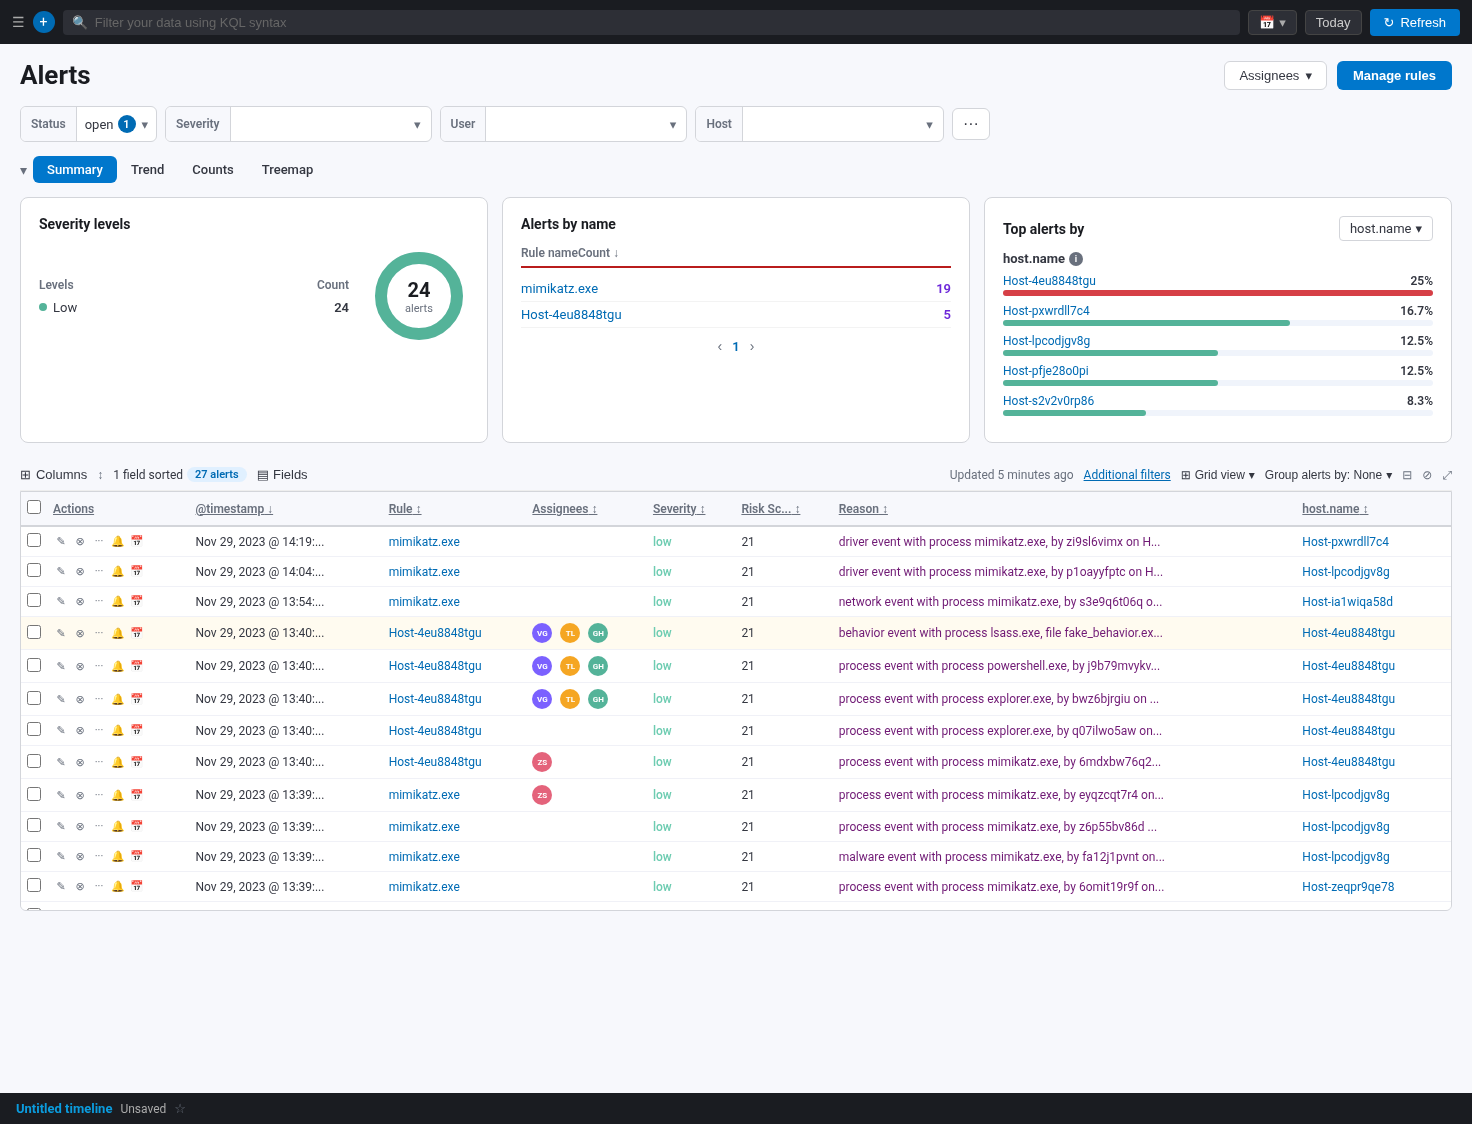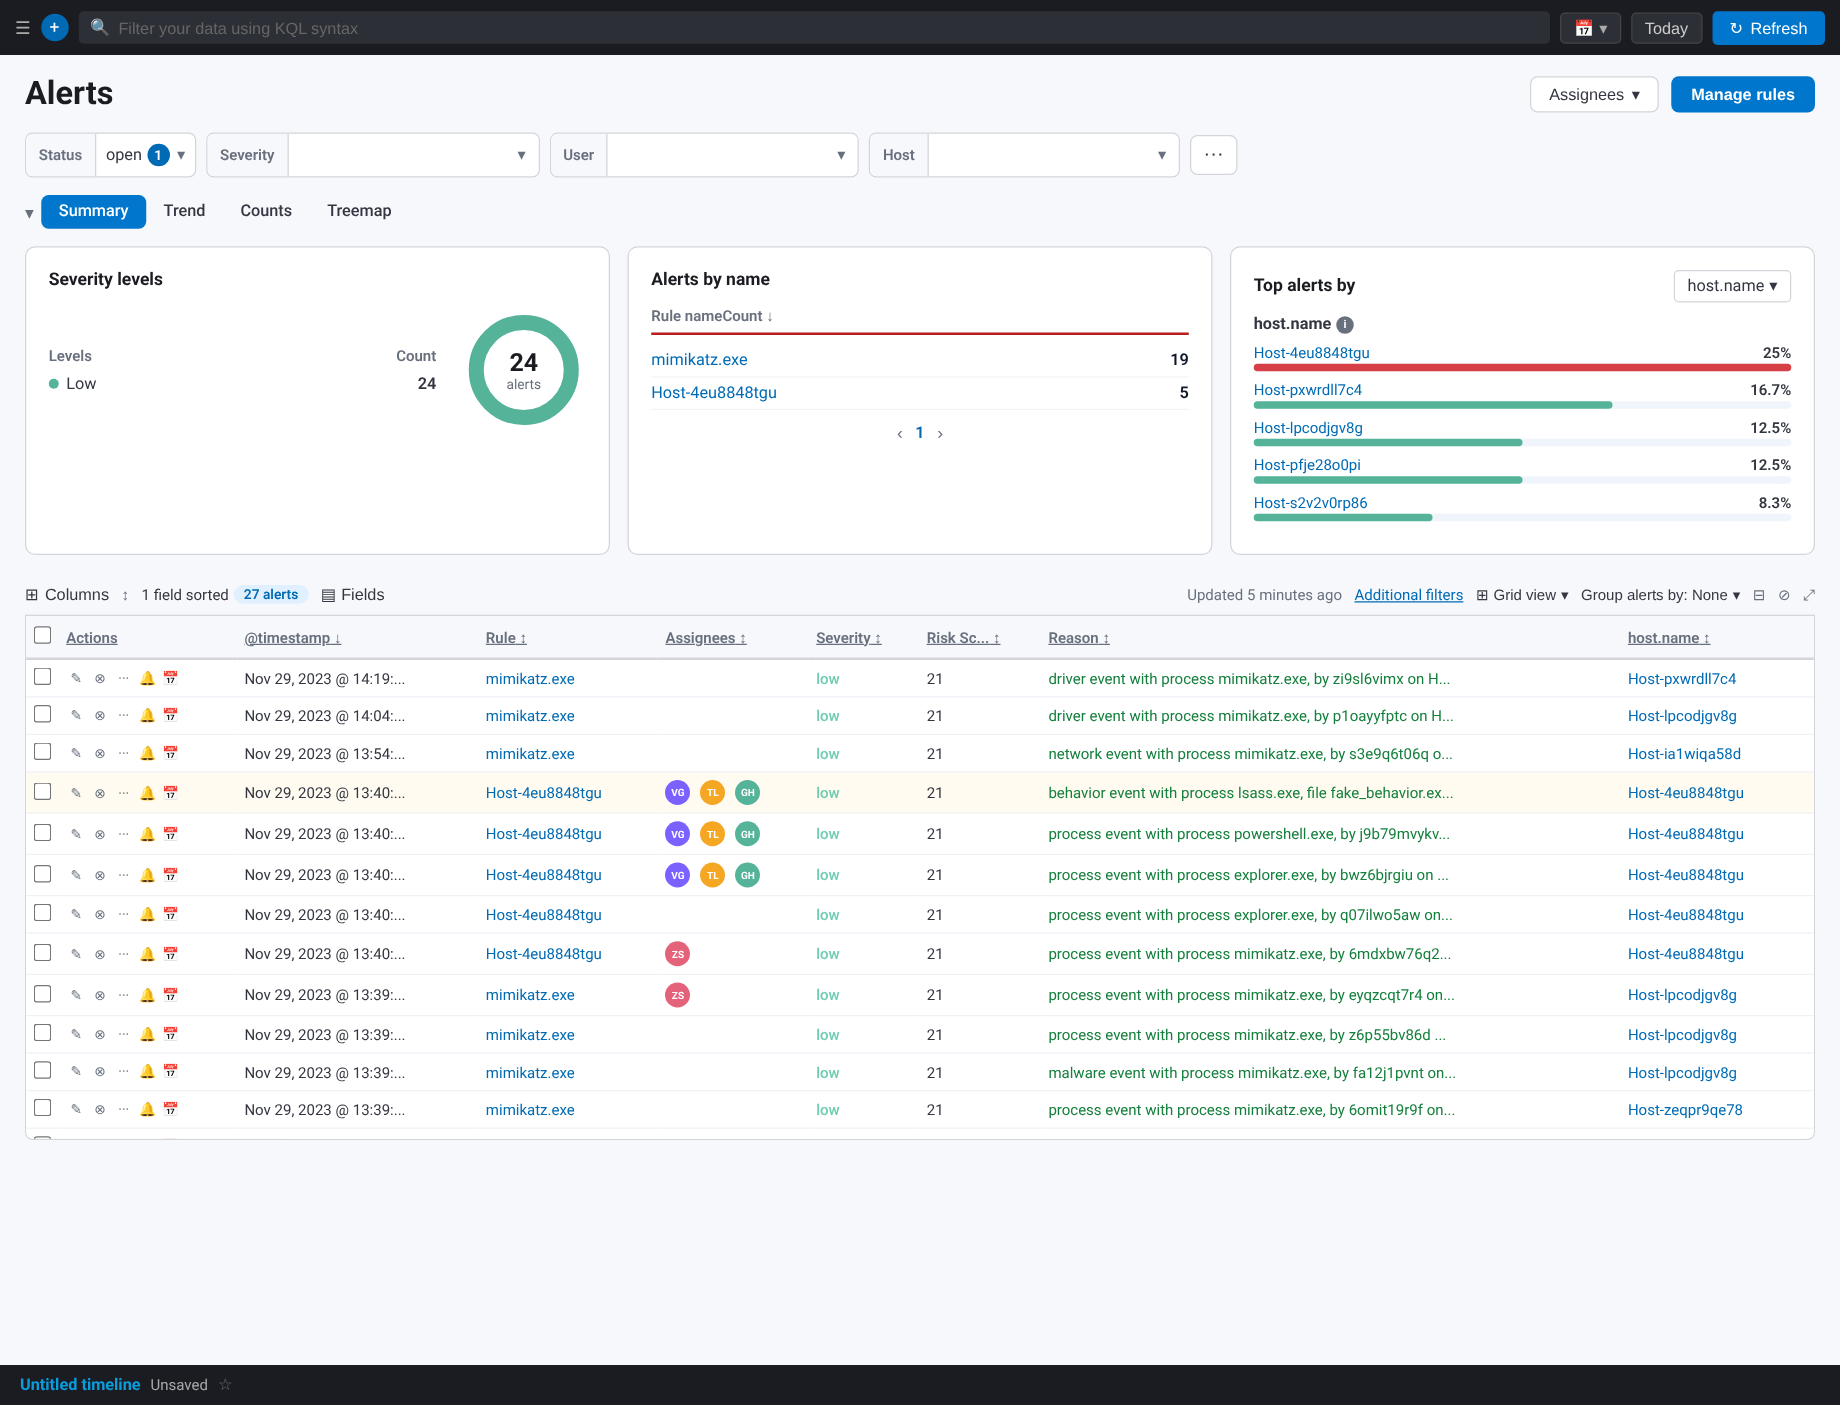--- a/index.html
+++ b/index.html
@@ -59,21 +59,21 @@
     .donut-wrap { position: relative; width: 100px; height: 100px; flex-shrink: 0; }
     .donut-svg { width: 100px; height: 100px; }
     .donut-center { position: absolute; top: 50%; left: 50%; transform: translate(-50%, -50%); text-align: center; }
     .donut-num { font-size: 20px; font-weight: 700; color: #1a1c21; }
     .donut-label { font-size: 11px; color: #69707d; }
 
     
     .abn-header { display: flex; justify-content: flex-start; font-size: 12px; color: #69707d; font-weight: 600; border-bottom: 2px solid #b91c1c; padding-bottom: 6px; margin-bottom: 8px; }
     .abn-row { display: flex; justify-content: space-between; align-items: center; font-size: 13px; padding: 5px 0; border-bottom: 1px solid #f3f3f3; }
     .abn-rule { color: #006bb4; cursor: pointer; }
-    .abn-count { color: #0f172a; font-weight: 600; }
+    .abn-count { color: #6d28d9; font-weight: 600; }
     .abn-pagination { display: flex; align-items: center; justify-content: center; gap: 10px; margin-top: 10px; color: #69707d; font-size: 13px; }
     .pg-btn { background: none; border: none; cursor: pointer; color: #69707d; font-size: 14px; }
     .pg-num { color: #006bb4; font-weight: 600; }
 
     
     .top-alerts-header { display: flex; align-items: center; justify-content: space-between; margin-bottom: 10px; }
     .top-alerts-select { border: 1px solid #d3d5da; border-radius: 4px; padding: 4px 10px; font-size: 13px; color: #343741; background: #fff; cursor: pointer; display: flex; align-items: center; gap: 4px; }
     .host-name-col { font-size: 13px; font-weight: 700; color: #343741; display: flex; align-items: center; gap: 4px; margin-bottom: 8px; }
     .info-icon { width: 14px; height: 14px; border-radius: 50%; background: #69707d; color: #fff; font-size: 9px; display: inline-flex; align-items: center; justify-content: center; }
     .bar-row { margin-bottom: 8px; }
@@ -103,21 +103,21 @@
     .data-table td { border-bottom: 1px solid #f0f1f7; padding: 6px 6px; vertical-align: middle; white-space: nowrap; color: #343741; }
     .data-table tr.highlighted td { background: #fffbf0; }
     .cb { width: 14px; height: 14px; cursor: pointer; }
     .action-icons { display: flex; align-items: center; gap: 3px; color: #69707d; }
     .action-icon { width: 16px; height: 16px; display: flex; align-items: center; justify-content: center; cursor: pointer; font-size: 11px; color: #69707d; border-radius: 3px; }
     .rule-link { color: #006bb4; cursor: pointer; }
     .sev-low { color: #6dccb1; font-weight: 500; }
     .avatar-group { display: flex; gap: 8px; }
     .avatar { width: 20px; height: 20px; border-radius: 50%; display: flex; align-items: center; justify-content: center; font-size: 8px; font-weight: 700; color: #fff; }
     .host-link { color: #006bb4; cursor: pointer; }
-    .reason-text { max-width: 300px; overflow: hidden; text-overflow: ellipsis; color: #15803d; }
+    .reason-text { max-width: 300px; overflow: hidden; text-overflow: ellipsis; color: #701a75; }
 
     
     .bottom-bar { position: fixed; bottom: 0; left: 0; right: 0; background: #1a1c21; padding: 8px 16px; display: flex; align-items: center; gap: 8px; }
     .timeline-link { color: #0b9cde; text-decoration: none; font-size: 13px; font-weight: 700; cursor: pointer; }
     .unsaved-label { color: #aaa; font-size: 12px; }
     .star-icon { color: #69707d; cursor: pointer; font-size: 13px; }
 
     
     .table-container { overflow-x: auto; max-height: 420px; overflow-y: auto; border: 1px solid #d3d5da; border-radius: 0 0 6px 6px; }
   </style>

